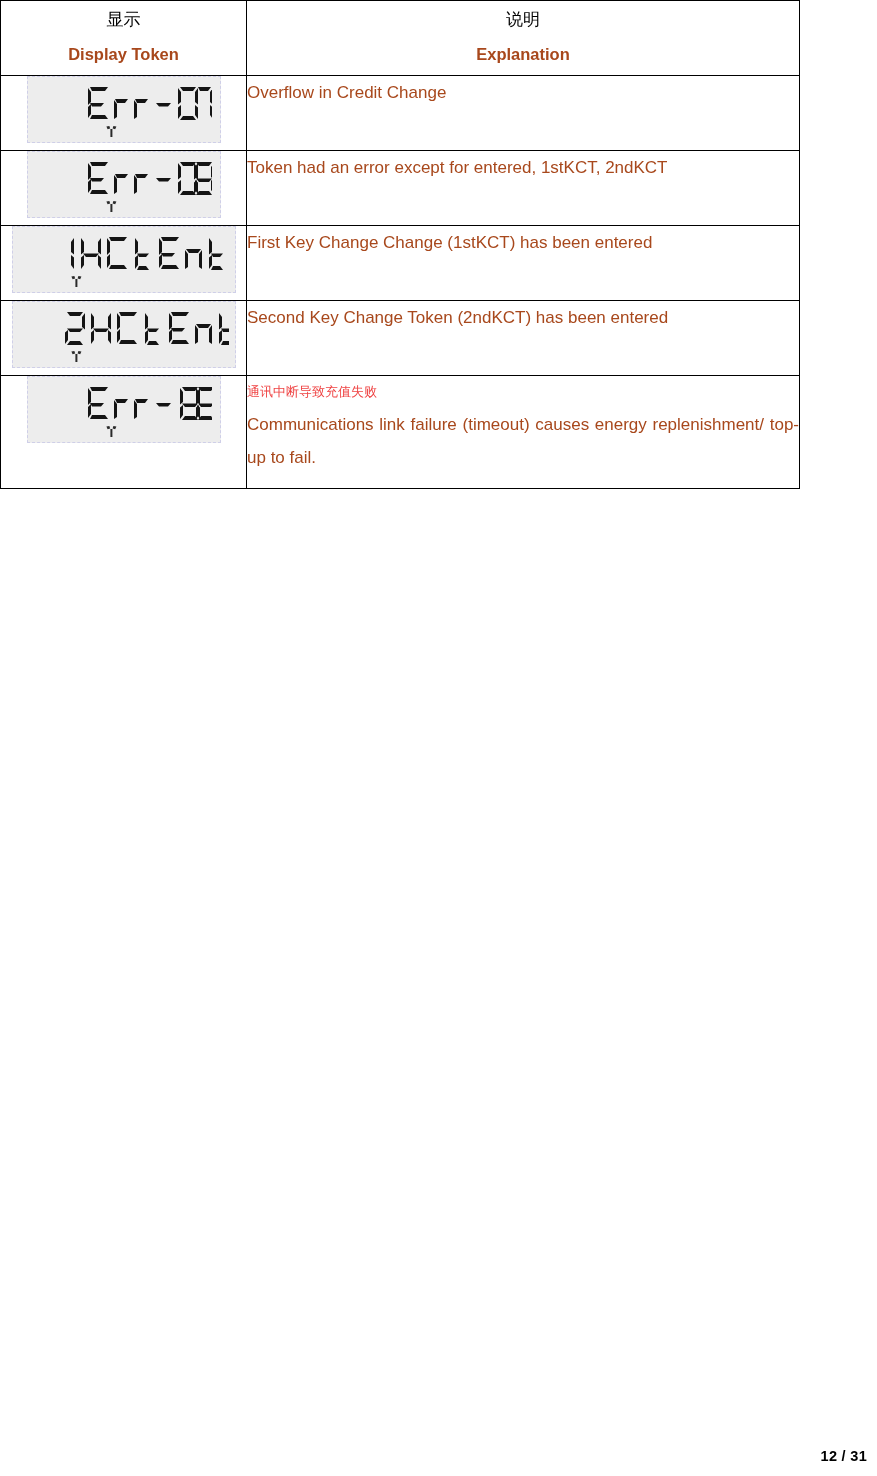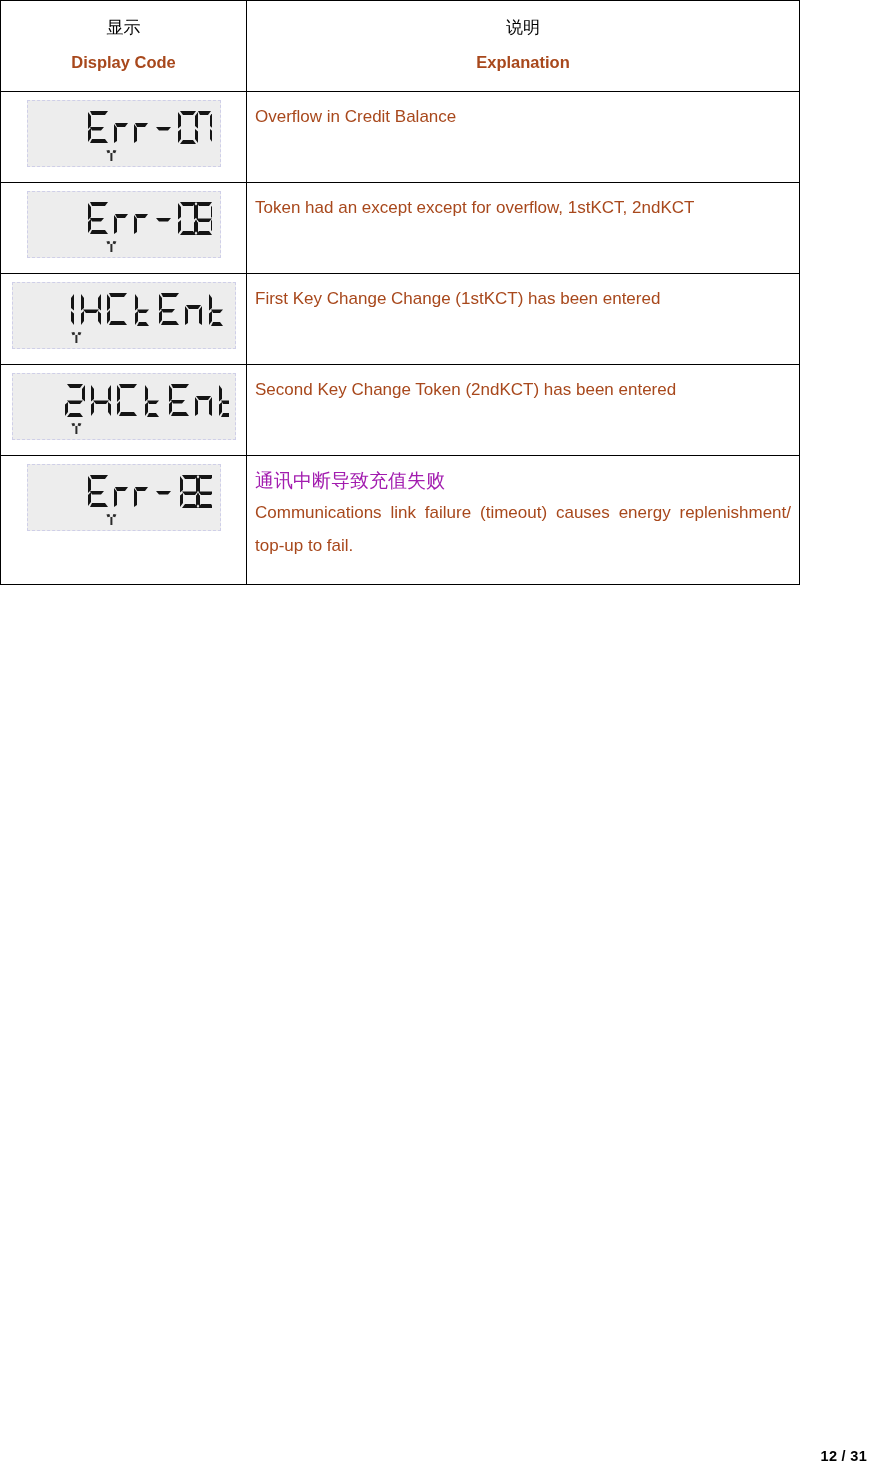--- a/index.html
+++ b/index.html
@@ -26,21 +26,21 @@
   .code-table {
     position: absolute;
     left: 0px;
     top: 0px;
     width: 799px;
     border-collapse: collapse;
     table-layout: fixed;
   }
   .code-table td, .code-table th {
     border: 1px solid #000000;
-    padding: 8px;
+    padding: 0;
     vertical-align: top;
   }
 
   .col-display { width: 246px; }
   .col-expl    { width: 553px; }
 
   
   thead td {
     border-bottom: 2px solid #000000;
     text-align: center;
@@ -103,23 +103,23 @@
   .expl-en {
     font-size: 17px;
     line-height: 33px;
     color: #A8481C;
     text-align: justify;
     text-justify: inter-word;
     font-family: "Liberation Sans", sans-serif;
   }
   .expl-en.nojust { text-align: left; }
   .expl-cn {
-    font-size: 19px;
+    font-size: 13px;
     line-height: 32px;
-    color: #a21caf;
+    color: #ef4444;
     font-family: "DejaVu Sans", sans-serif;
   }
 
   .h-r1 { height: 74px; }
   .h-r2 { height: 74px; }
   .h-r3 { height: 74px; }
   .h-r4 { height: 74px; margin-left: 24px; }
   .h-r5 { height: 112px; }
 
   
@@ -142,21 +142,21 @@
     <colgroup>
       <col class="col-display">
       <col class="col-expl">
     </colgroup>
 
     <thead>
       <tr>
         <td>
           <div class="hdr-cell">
             <div class="hdr-cn">显示</div>
-            <div class="hdr-en">Display Code</div>
+            <div class="hdr-en">Display Token</div>
           </div>
         </td>
         <td>
           <div class="hdr-cell">
             <div class="hdr-cn">说明</div>
             <div class="hdr-en">Explanation</div>
           </div>
         </td>
       </tr>
     </thead>
@@ -212,21 +212,21 @@
                 <g fill="#2b2b2b">
                   <rect x="4.4" y="3" width="2" height="8"></rect>
                   <polygon points="0.4,0.6 3.4,0 4.2,2.6 1.6,3.3"></polygon>
                   <polygon points="10.4,0.6 7.4,0 6.6,2.6 9.2,3.3"></polygon>
                 </g>
               </svg>
             </div>
           </div>
         </td>
         <td class="expl-cell h-r1">
-          <div class="expl-en nojust">Overflow in Credit Balance</div>
+          <div class="expl-en nojust">Overflow in Credit Change</div>
         </td>
       </tr>
 
       <tr>
         <td class="disp-cell">
           <div class="lcd">
             <div class="lcd-inner">
               <svg width="178" height="48" viewBox="0 0 178 48" aria-hidden="true">
                 <g fill="#141414">
                   <g transform="translate(54,6)">
@@ -272,21 +272,21 @@
                 <g fill="#2b2b2b">
                   <rect x="4.4" y="3" width="2" height="8"></rect>
                   <polygon points="0.4,0.6 3.4,0 4.2,2.6 1.6,3.3"></polygon>
                   <polygon points="10.4,0.6 7.4,0 6.6,2.6 9.2,3.3"></polygon>
                 </g>
               </svg>
             </div>
           </div>
         </td>
         <td class="expl-cell h-r2">
-          <div class="expl-en">Token had an except except for overflow, 1stKCT, 2ndKCT</div>
+          <div class="expl-en">Token had an error except for entered, 1stKCT, 2ndKCT</div>
         </td>
       </tr>
 
       <tr>
         <td class="disp-cell">
           <div class="lcd" style="padding-left:4px;padding-right:6px;">
             <div class="lcd-inner">
               <svg width="212" height="48" viewBox="0 0 212 48" aria-hidden="true">
                 <g fill="#141414">
 

